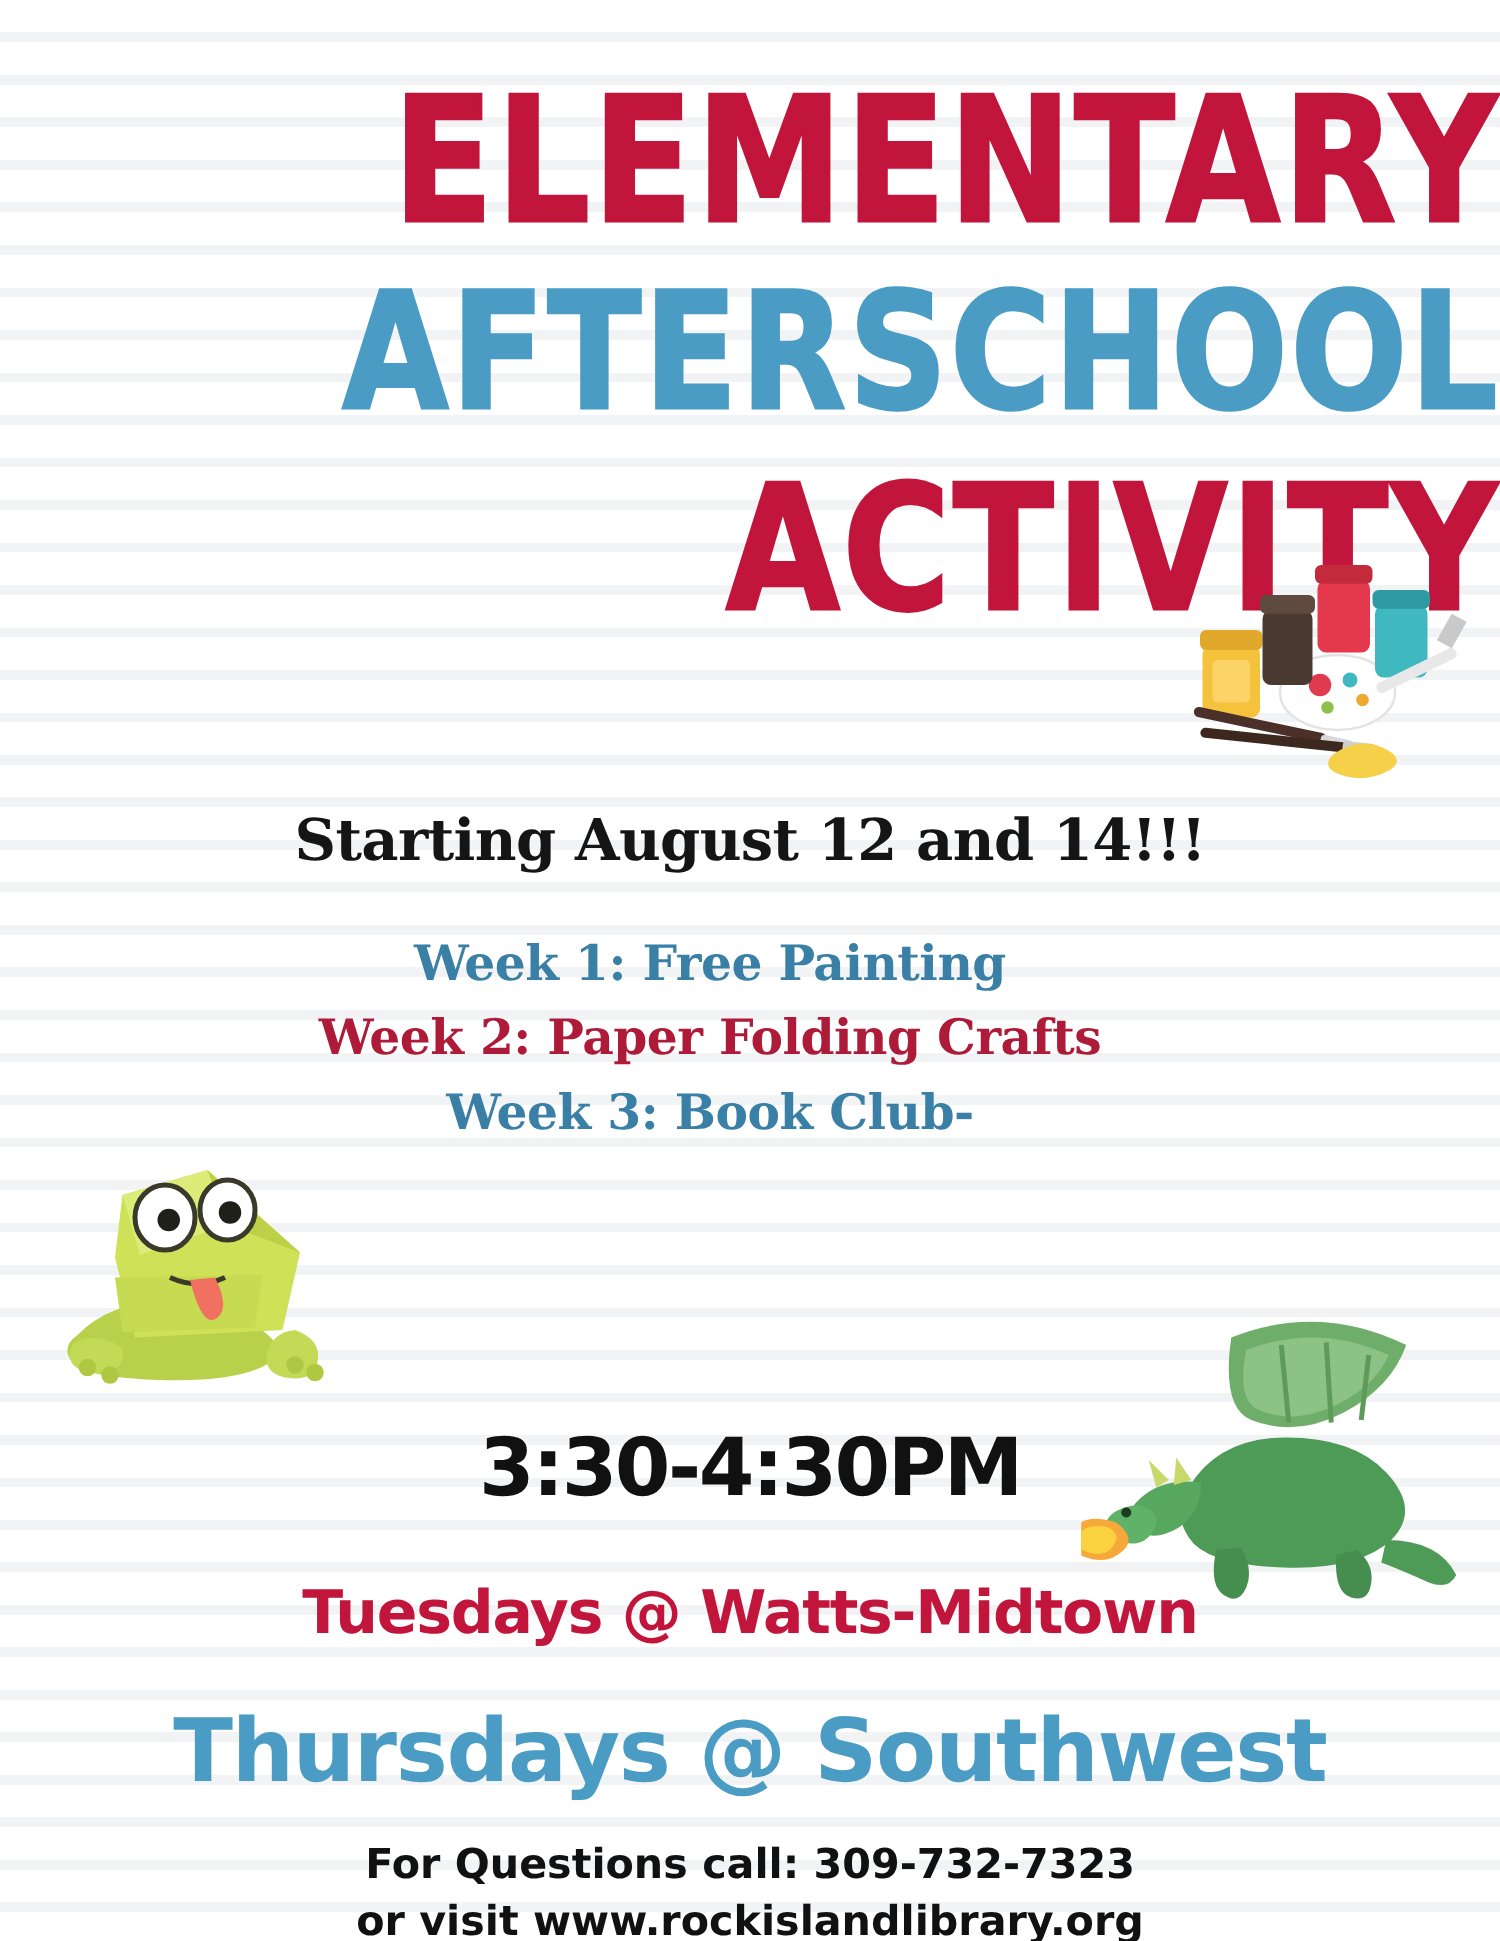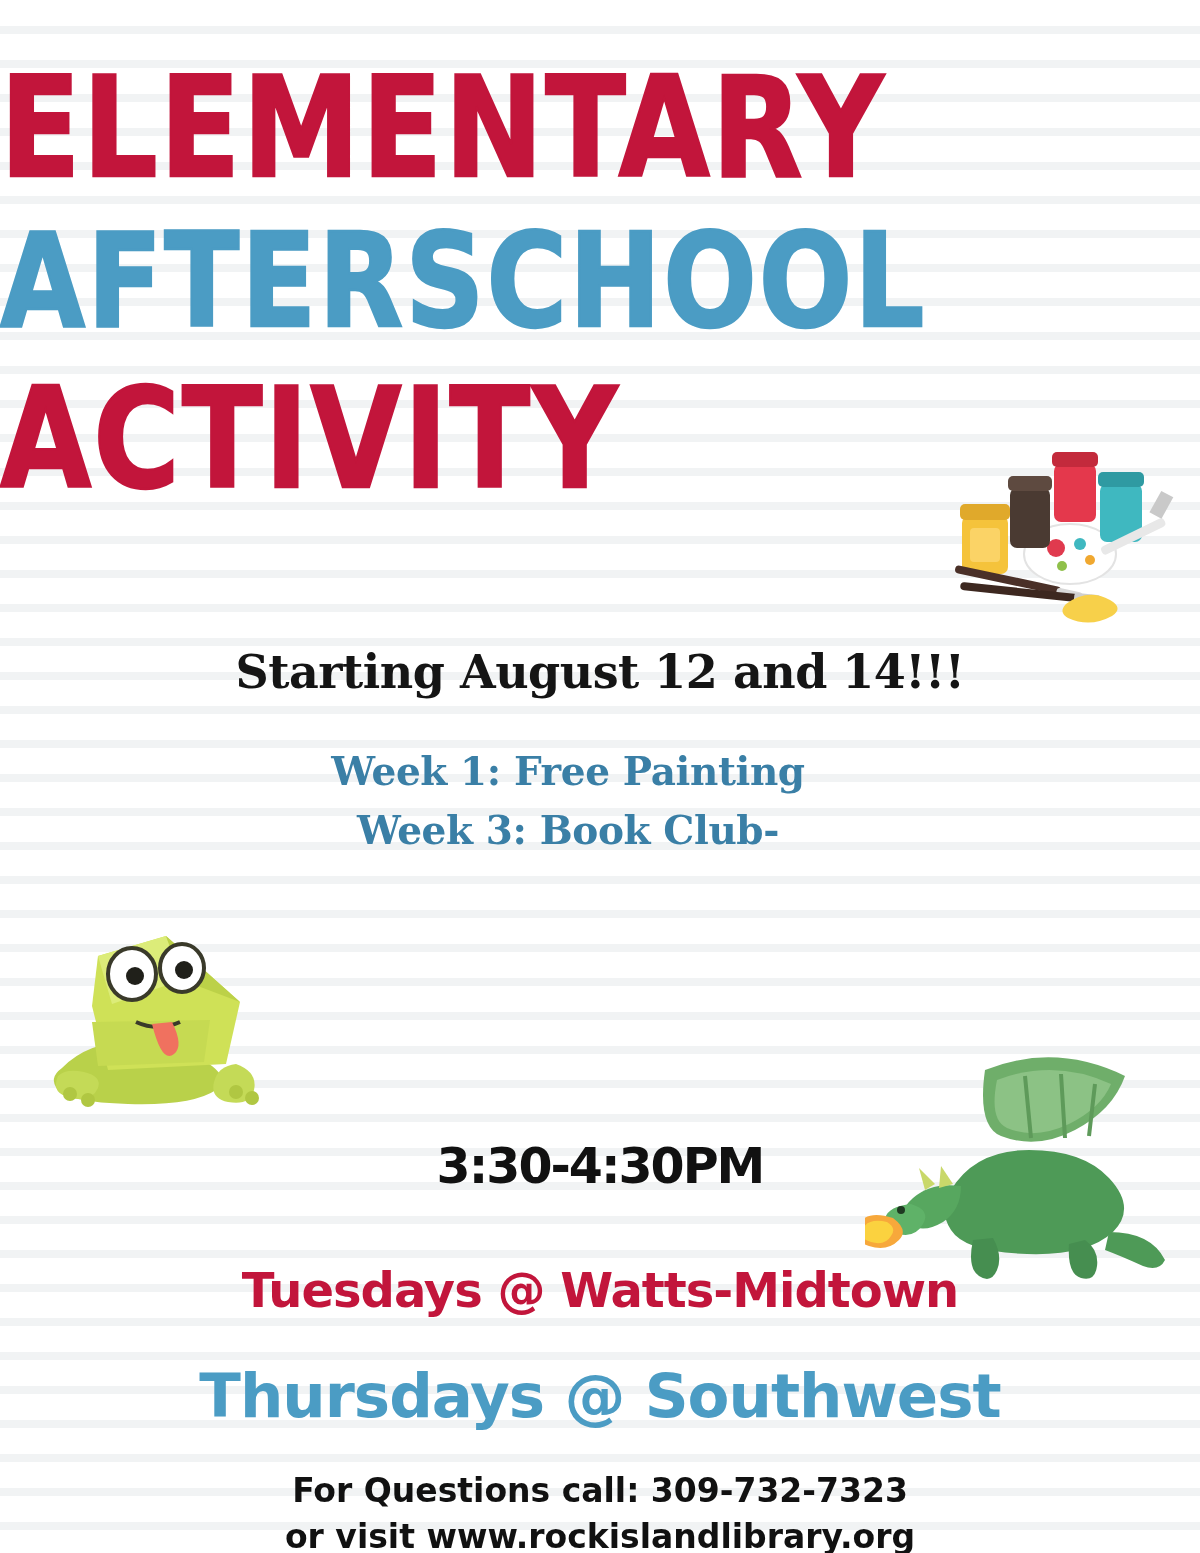--- a/index.html
+++ b/index.html
@@ -29,21 +29,21 @@
       );
     overflow: hidden;
   }
 
   
   .headline {
     position: absolute;
     top: 62px;
     left: 0;
     width: 1200px;
-    text-align: left;
+    text-align: right;
     line-height: 0.95;
   }
   .h-line {
     font-family: "DejaVu Sans", sans-serif;
     font-weight: bold;
     letter-spacing: 2px;
     text-transform: uppercase;
     margin: 0;
     -webkit-text-stroke: 2px currentColor;
   }
@@ -102,21 +102,21 @@
 
   
   .time {
     position: absolute;
     top: 1138px;
     left: 0;
     width: 1200px;
     text-align: center;
     font-family: "DejaVu Sans", sans-serif;
     font-weight: bold;
-    font-size: 49px;
+    font-size: 64px;
     color: #111111;
     letter-spacing: -2px;
   }
 
   
   .loc {
     position: absolute;
     left: 0;
     width: 1200px;
     text-align: center;
@@ -124,21 +124,21 @@
     font-weight: bold;
     letter-spacing: -1px;
   }
   .loc1 {
     top: 1262px;
     font-size: 48px;
     color: #c2153b;
   }
   .loc2 {
     top: 1360px;
-    font-size: 61px;
+    font-size: 70px;
     color: #4b9cc4;
   }
 
   
   .footer {
     position: absolute;
     top: 1468px;
     left: 0;
     width: 1200px;
     text-align: center;
@@ -221,20 +221,21 @@
       </g>
 
       <path d="M118 168 q22 -16 44 -4 q14 8 2 16 q-22 12 -44 2 q-10 -6 -2 -14 z" fill="#f7d04a"></path>
     </svg>
   </div>
 
   <div class="starting">Starting August 12 and 14!!!</div>
 
   <div class="weeks">
     <div class="wk-blue">Week 1: Free Painting</div>
+    <div class="wk-red">Week 2: Paper Folding Crafts</div>
     <div class="wk-blue">Week 3: Book Club-</div>
   </div>
 
   <div class="frog-art">
     <svg viewBox="0 0 245 205" width="245" height="205" aria-hidden="true">
 
       <path d="M22 150 q28 -28 72 -26 q50 2 78 24 q18 14 4 24 q-24 16 -88 14 q-60 -2 -70 -14 q-10 -12 4 -22 z" fill="#b9d14a"></path>
       <path d="M18 158 q-8 18 14 22 q20 4 26 -10 q4 -12 -14 -16 q-18 -4 -26 4 z" fill="#c4da57"></path>
       <path d="M196 146 q22 8 18 26 q-4 16 -26 12 q-18 -4 -14 -20 q4 -16 22 -18 z" fill="#c4da57"></path>
 

